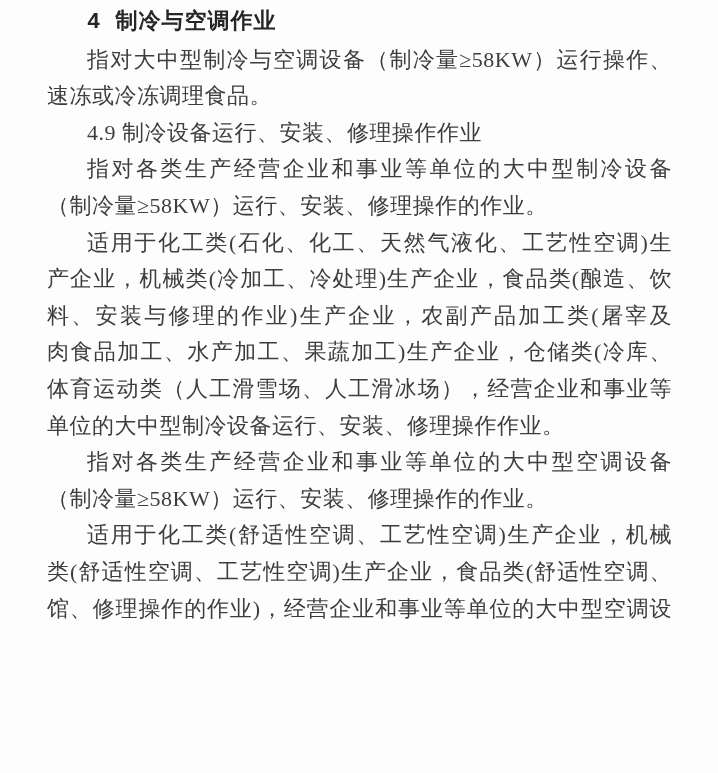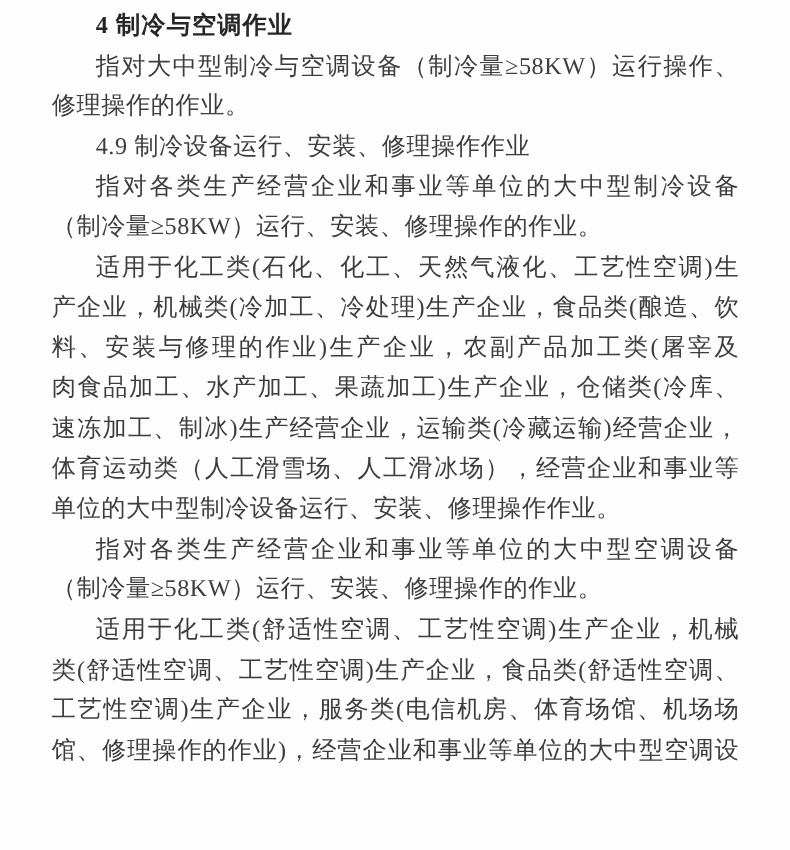--- a/index.html
+++ b/index.html
@@ -32,51 +32,49 @@
     text-align: justify;
     text-align-last: justify;
     -moz-text-align-last: justify;
     overflow: hidden;
   }
   
   .indent {
     padding-left: 40px;
   }
   .doc-title {
-    font-family: Liberation Serif, serif;
+    font-family: Liberation Mono, monospace;
     font-weight: 700;
     color: #262626;
     letter-spacing: 1px;
   }
 </style>
 </head>
 <body>
 
 <div class="page">
 
   <div class="line indent doc-title">4 制冷与空调作业</div>
 
   <div class="line indent just">指对大中型制冷与空调设备（制冷量≥58KW）运行操作、</div>
-  <div class="line">修理操作的作业。</div>
+  <div class="line">速冻或冷冻调理食品。</div>
 
   <div class="line indent">4.9 制冷设备运行、安装、修理操作作业</div>
 
   <div class="line indent just">指对各类生产经营企业和事业等单位的大中型制冷设备</div>
   <div class="line">（制冷量≥58KW）运行、安装、修理操作的作业。</div>
 
   <div class="line indent just">适用于化工类(石化、化工、天然气液化、工艺性空调)生</div>
   <div class="line just">产企业，机械类(冷加工、冷处理)生产企业，食品类(酿造、饮</div>
   <div class="line just">料、安装与修理的作业)生产企业，农副产品加工类(屠宰及</div>
   <div class="line just">肉食品加工、水产加工、果蔬加工)生产企业，仓储类(冷库、</div>
-  <div class="line just">速冻加工、制冰)生产经营企业，运输类(冷藏运输)经营企业，</div>
   <div class="line just">体育运动类（人工滑雪场、人工滑冰场），经营企业和事业等</div>
   <div class="line">单位的大中型制冷设备运行、安装、修理操作作业。</div>
 
 
   <div class="line indent just">指对各类生产经营企业和事业等单位的大中型空调设备</div>
   <div class="line">（制冷量≥58KW）运行、安装、修理操作的作业。</div>
 
   <div class="line indent just">适用于化工类(舒适性空调、工艺性空调)生产企业，机械</div>
   <div class="line just">类(舒适性空调、工艺性空调)生产企业，食品类(舒适性空调、</div>
-  <div class="line just">工艺性空调)生产企业，服务类(电信机房、体育场馆、机场场</div>
   <div class="line just">馆、修理操作的作业)，经营企业和事业等单位的大中型空调设</div>
 
 </div>
 
 </body></html>

